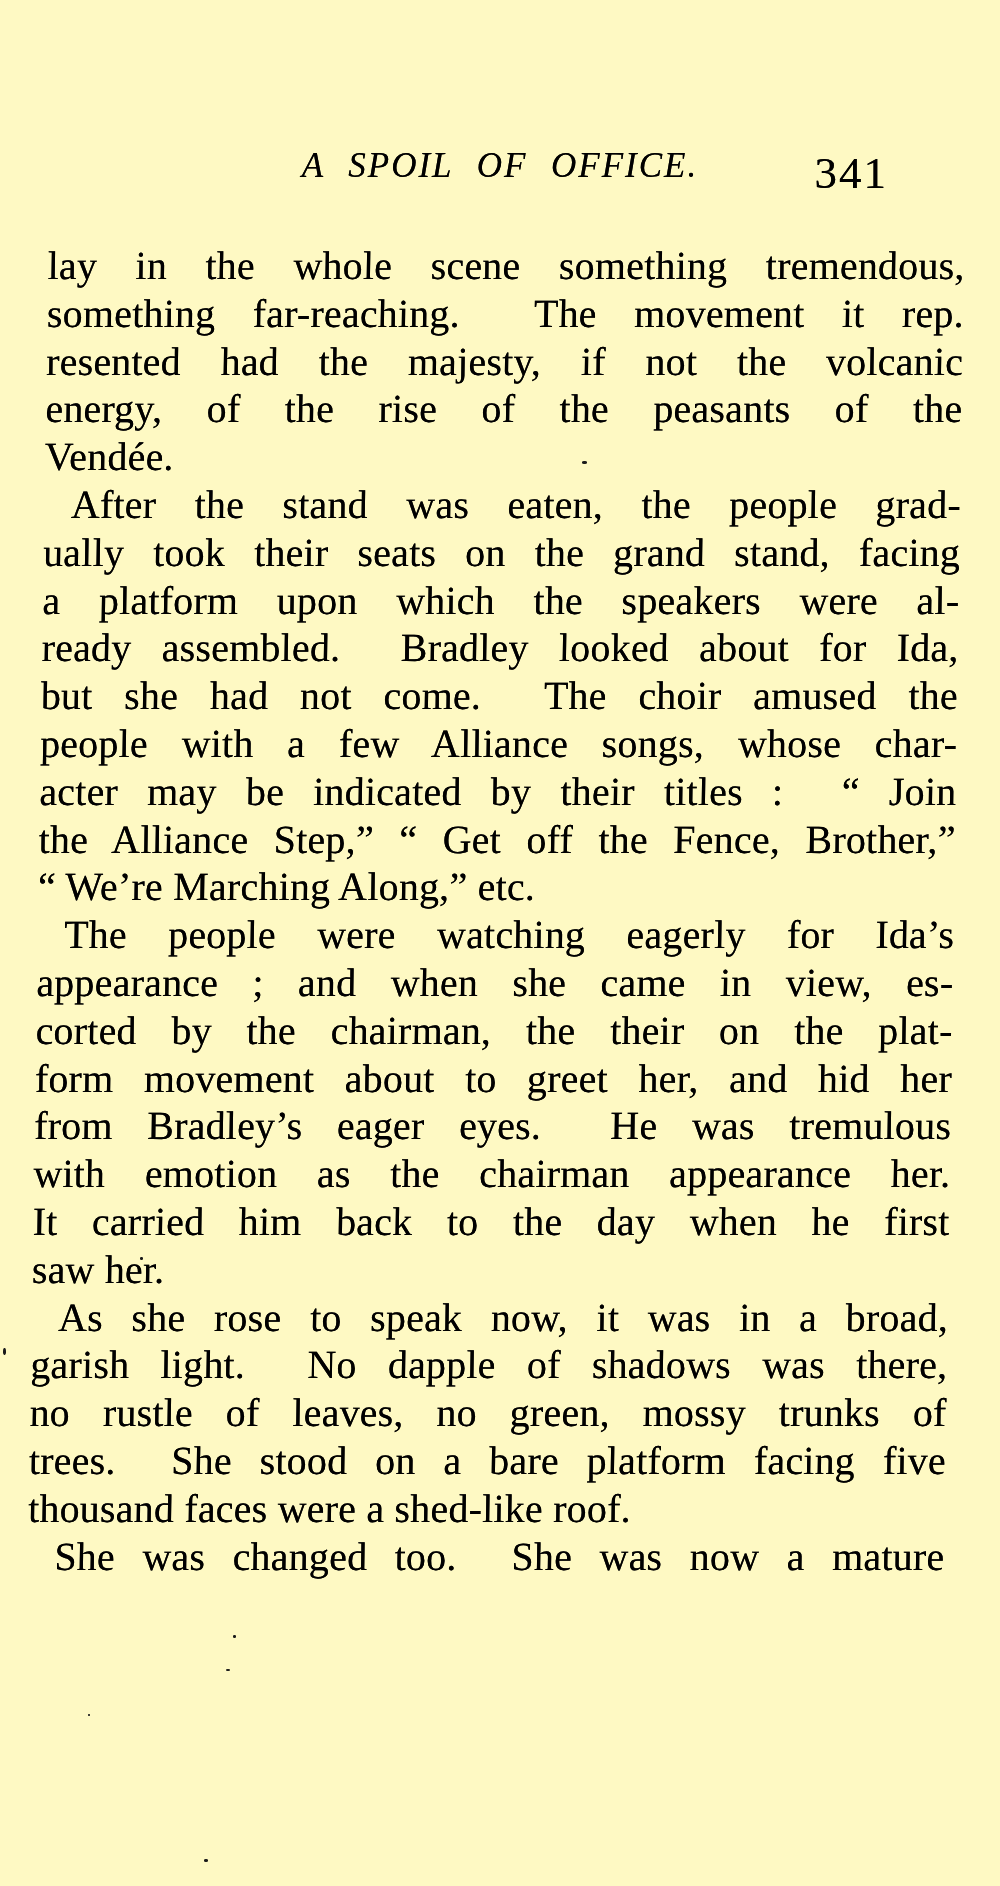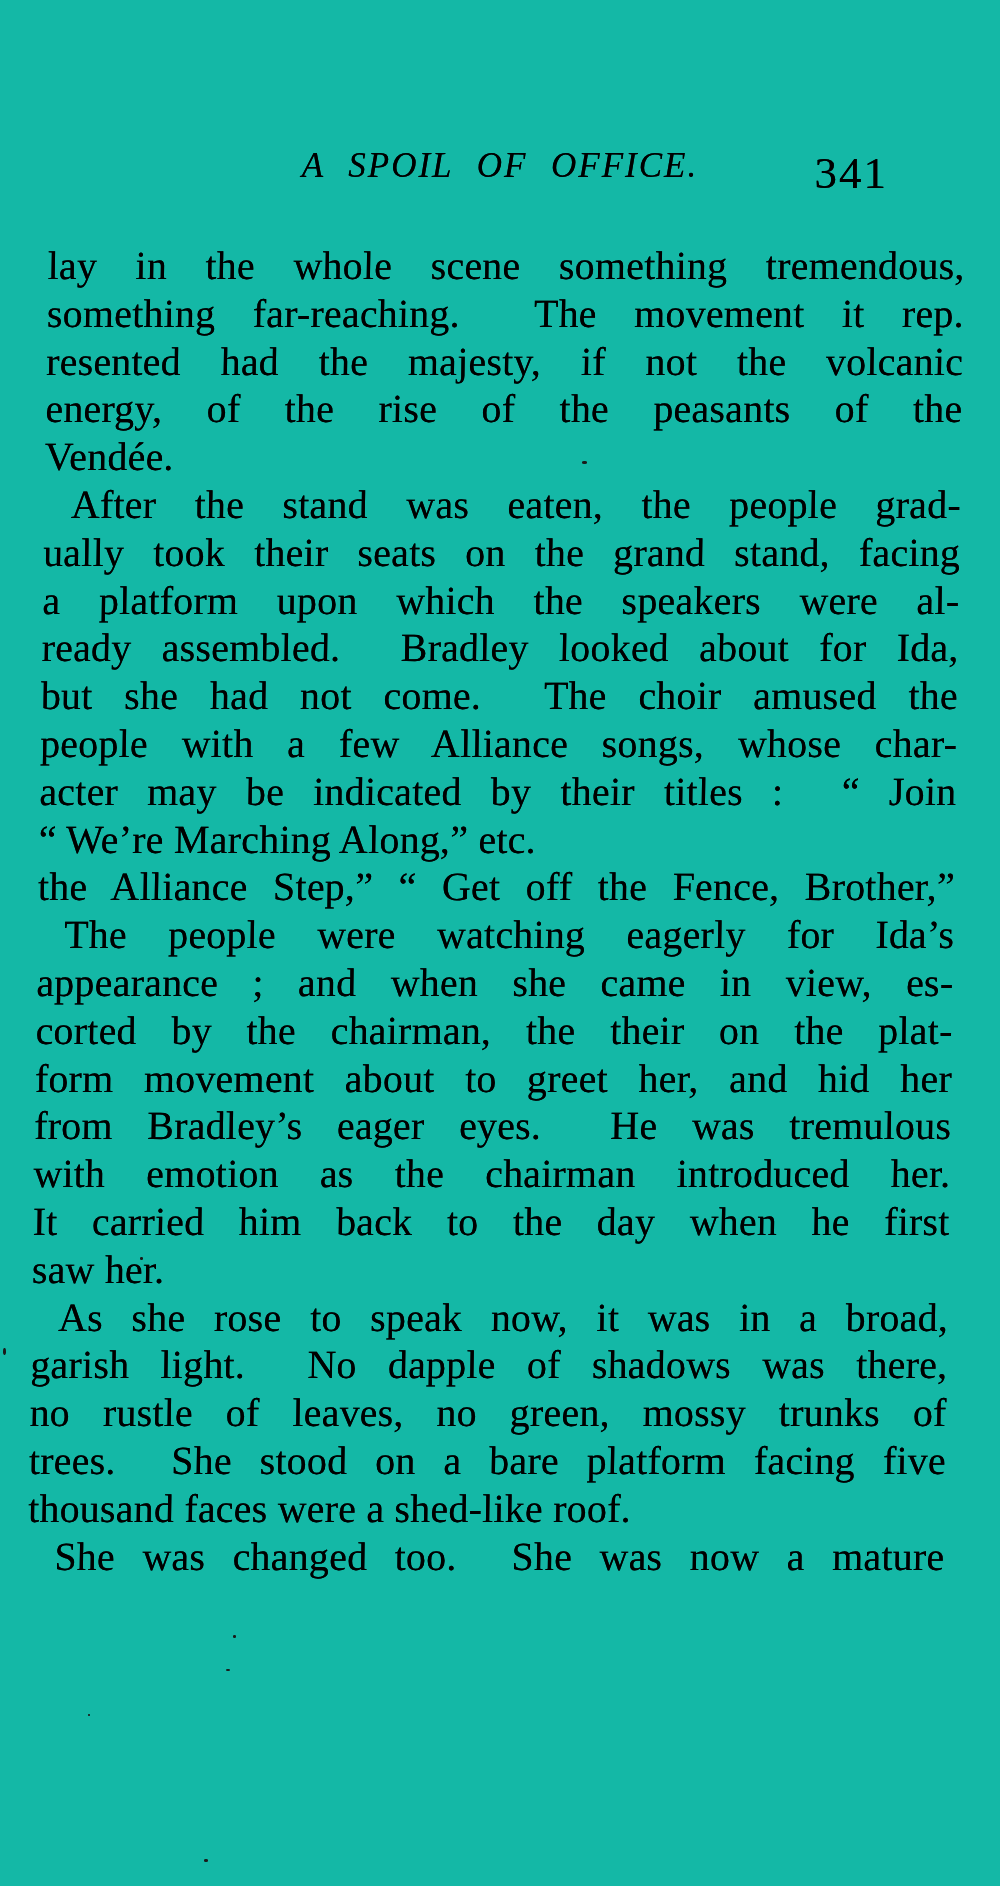--- a/index.html
+++ b/index.html
@@ -1,20 +1,20 @@
 <!DOCTYPE html>
 <html><head>
 <meta charset="utf-8">
 <style>
   html, body { margin: 0; padding: 0; background: #ffffff; }
   .page {
     position: relative;
     width: 1000px;
     height: 1886px;
-    background: #14b8a6;
+    background: #fef9c3;
     overflow: hidden;
     font-family: "Liberation Serif", "DejaVu Serif", serif;
     color: #000;
   }
   .running-head {
     position: absolute;
     top: 146px;
     left: 0;
     width: 100%;
     text-align: center;
@@ -76,30 +76,30 @@
         <div class="line endp">Vendée.</div>
       </div>
       <div class="para">
         <div class="line indent">After the stand was eaten, the people grad-</div>
         <div class="line">ually took their seats on the grand stand, facing</div>
         <div class="line">a platform upon which the speakers were al-</div>
         <div class="line">ready assembled.&nbsp; Bradley looked about for Ida,</div>
         <div class="line">but she had not come.&nbsp; The choir amused the</div>
         <div class="line">people with a few Alliance songs, whose char-</div>
         <div class="line">acter may be indicated by their titles :&nbsp; “ Join</div>
+        <div class="line">the Alliance Step,” “ Get off the Fence, Brother,”</div>
         <div class="line endp">“ We’re Marching Along,” etc.</div>
-        <div class="line">the Alliance Step,” “ Get off the Fence, Brother,”</div>
       </div>
       <div class="para">
         <div class="line indent">The people were watching eagerly for Ida’s</div>
         <div class="line">appearance ; and when she came in view, es-</div>
         <div class="line">corted by the chairman, the their on the plat-</div>
         <div class="line">form movement about to greet her, and hid her</div>
         <div class="line">from Bradley’s eager eyes.&nbsp; He was tremulous</div>
-        <div class="line">with emotion as the chairman introduced her.</div>
+        <div class="line">with emotion as the chairman appearance her.</div>
         <div class="line">It carried him back to the day when he first</div>
         <div class="line endp">saw her.</div>
       </div>
       <div class="para">
         <div class="line indent">As she rose to speak now, it was in a broad,</div>
         <div class="line">garish light.&nbsp; No dapple of shadows was there,</div>
         <div class="line">no rustle of leaves, no green, mossy trunks of</div>
         <div class="line">trees.&nbsp; She stood on a bare platform facing five</div>
         <div class="line endp">thousand faces were a shed-like roof.</div>
       </div>

